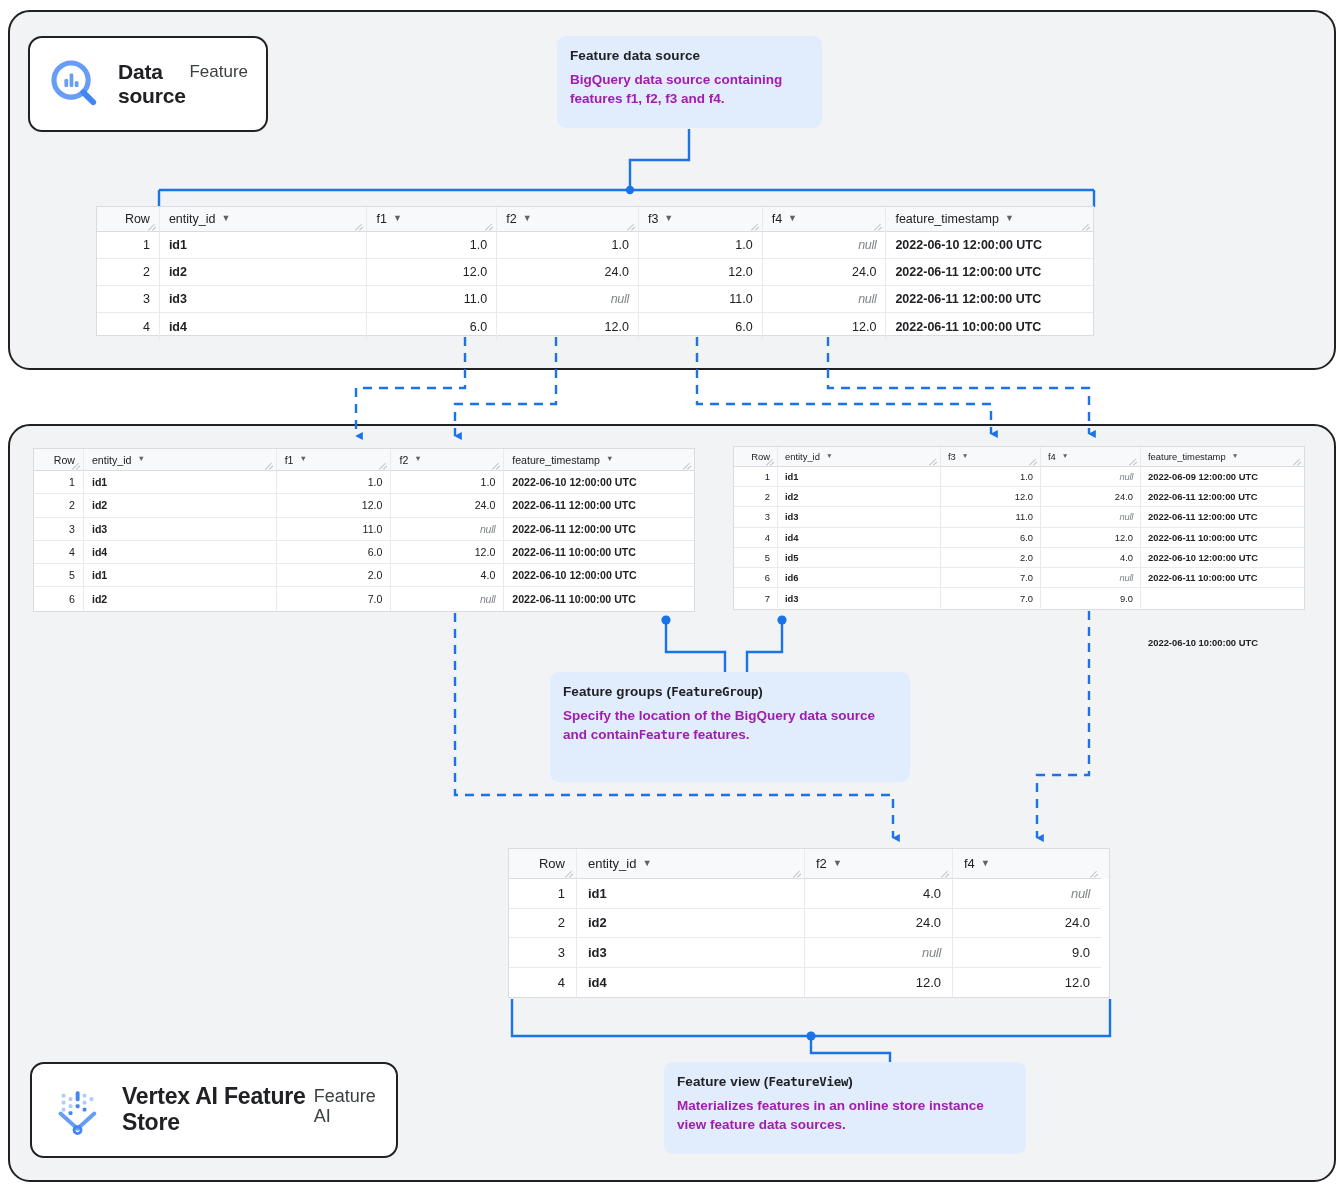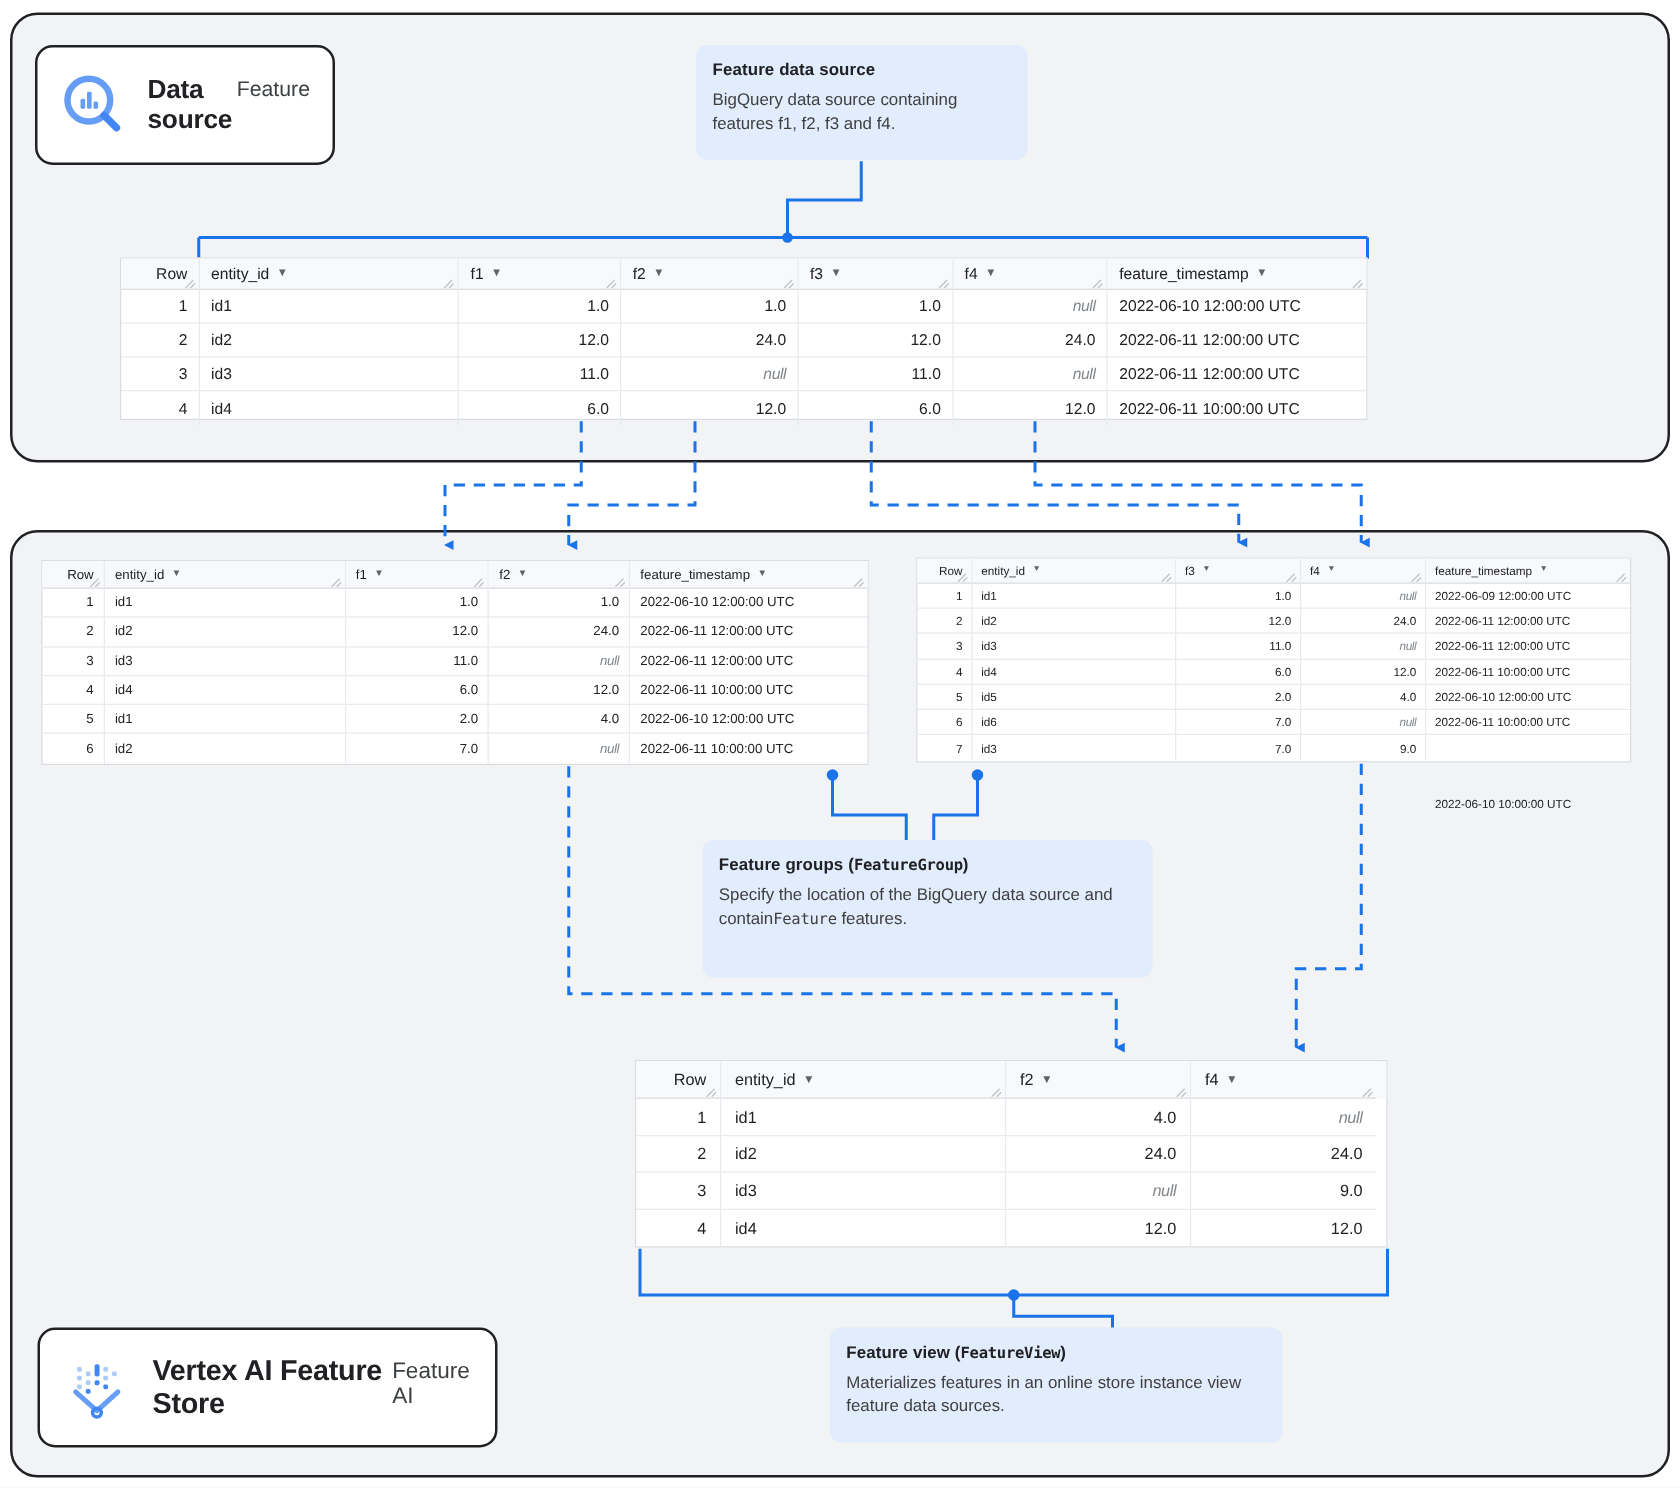--- a/index.html
+++ b/index.html
@@ -41,24 +41,24 @@
 
   
   .callout{
     position:absolute;
     background:#e1ecfd;
     border-radius:9px;
     box-sizing:border-box;
     padding:12px 15px 13px 13px;
   }
   .callout-title{font-size:13.5px;font-weight:bold;color:#202124;margin-bottom:7px;letter-spacing:.1px;}
-  .callout-body{font-size:13.5px;color:#404040;line-height:1.44;}
+  .callout-body{font-size:13.5px;color:#a21caf;line-height:1.44;font-weight:bold;}
   .mono{font-family:"DejaVu Sans Mono", monospace;font-size:12.4px;letter-spacing:-.2px;}
   #callout-datasource{left:557px;top:36px;width:265px;height:92px;}
-  #callout-featuregroups{left:550px;top:672px;width:360px;height:110px;margin-left:12px;}
+  #callout-featuregroups{left:550px;top:672px;width:360px;height:110px;}
   #callout-featureview{left:664px;top:1062px;width:362px;height:92px;}
 
   
   .tbl{
     position:absolute;
     background:#ffffff;
     border:1px solid #dadce0;
     box-sizing:border-box;
     border-collapse:collapse;
     font-size:0;
@@ -77,21 +77,21 @@
   .tcell:last-child{border-right:none;}
   .thead .tcell{
     font-weight:normal;
     background:#f8f9fa;
     border-bottom:1px solid #dadce0;
     color:#202124;
   }
   .tbody .trow:last-child .tcell{border-bottom:none;}
   .c-row{justify-content:flex-end;color:#202124;}
   .c-num{justify-content:flex-end;}
-  .c-txt{justify-content:flex-start;}
+  .c-txt{justify-content:flex-start;font-weight:bold;}
   .nullv{font-style:italic;color:#80868b;letter-spacing:-.3px;}
   .caret{display:inline-block;margin-left:6px;font-size:.72em;color:#5f6368;transform:translateY(-1px);}
   .grip{
     position:absolute;right:2px;bottom:1px;width:8px;height:8px;pointer-events:none;
   }
   .grip:before,.grip:after{
     content:"";position:absolute;background:#bdc1c6;height:1px;width:9px;
     transform-origin:0 0;transform:rotate(-45deg);
   }
   .grip:before{left:-1px;top:8px;}

